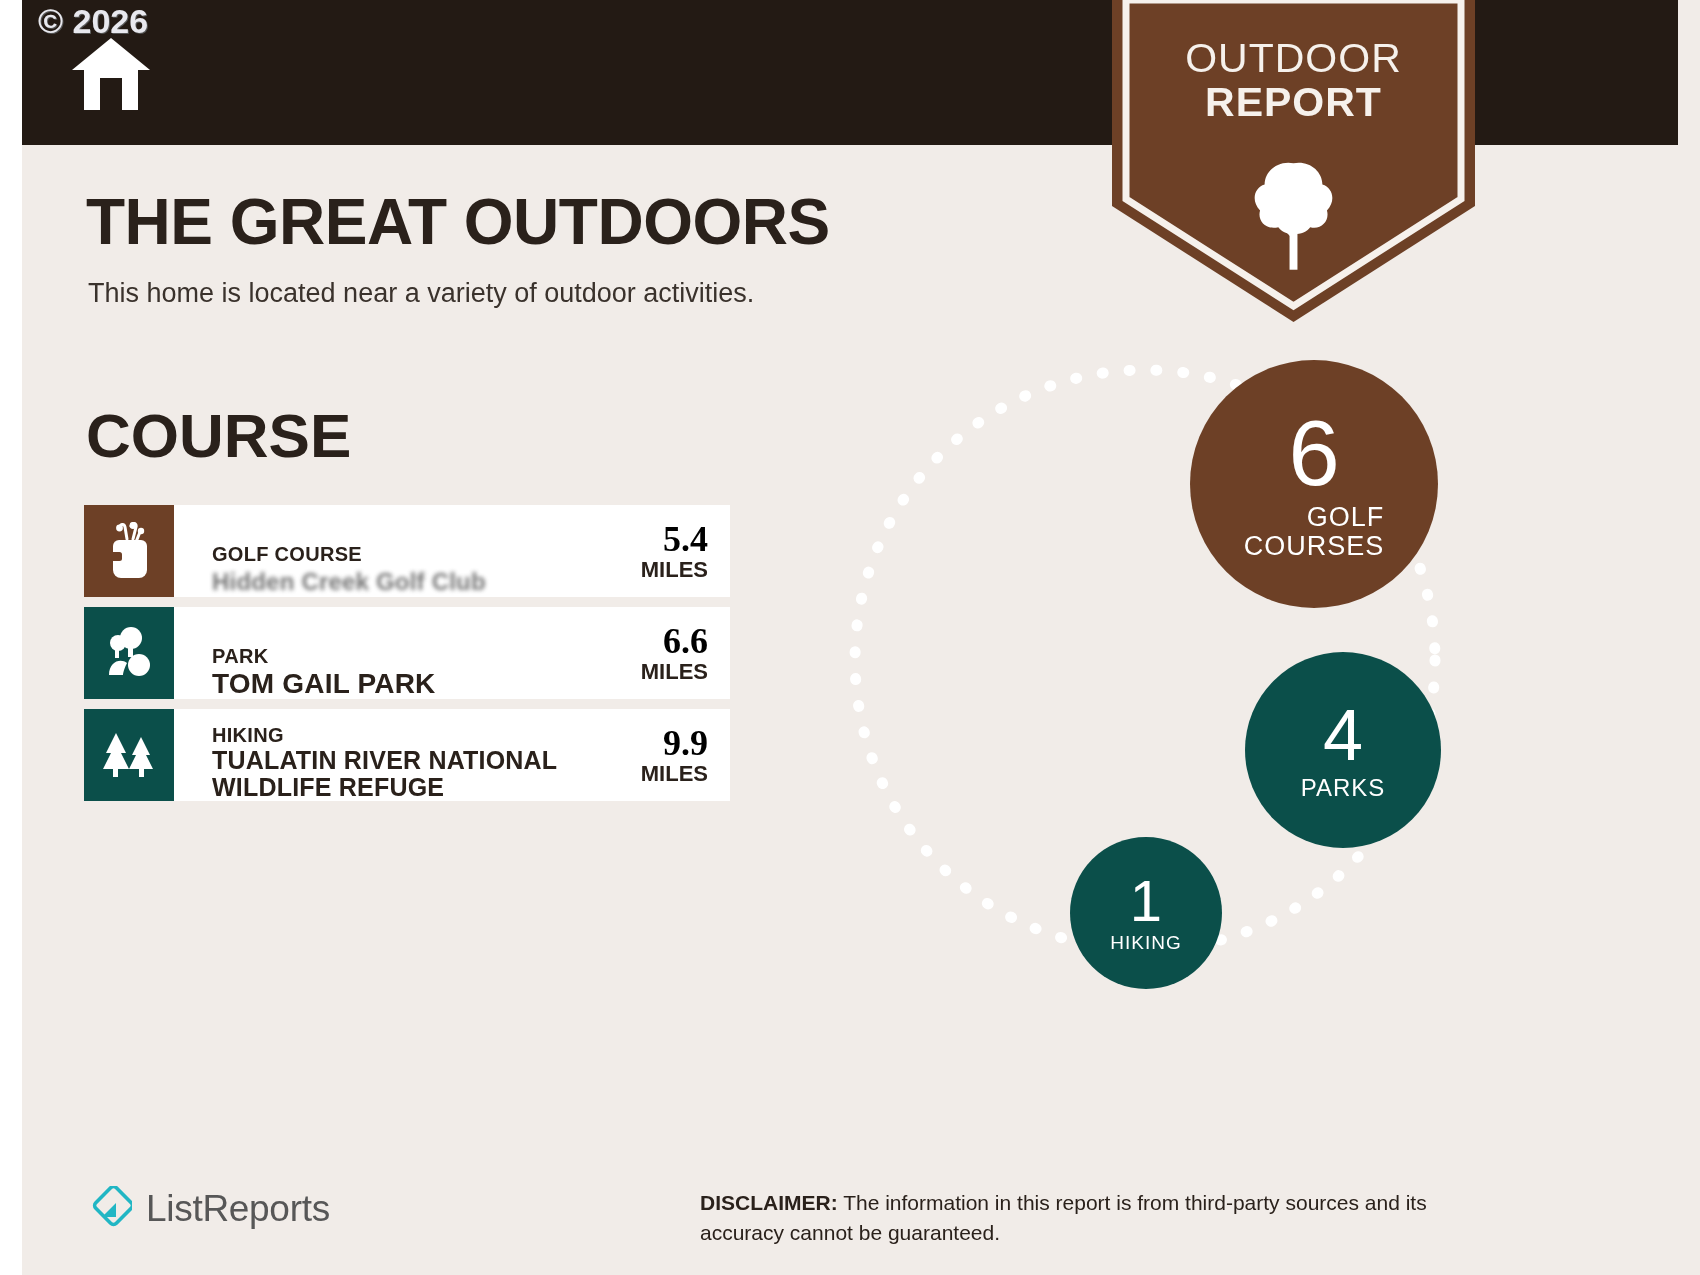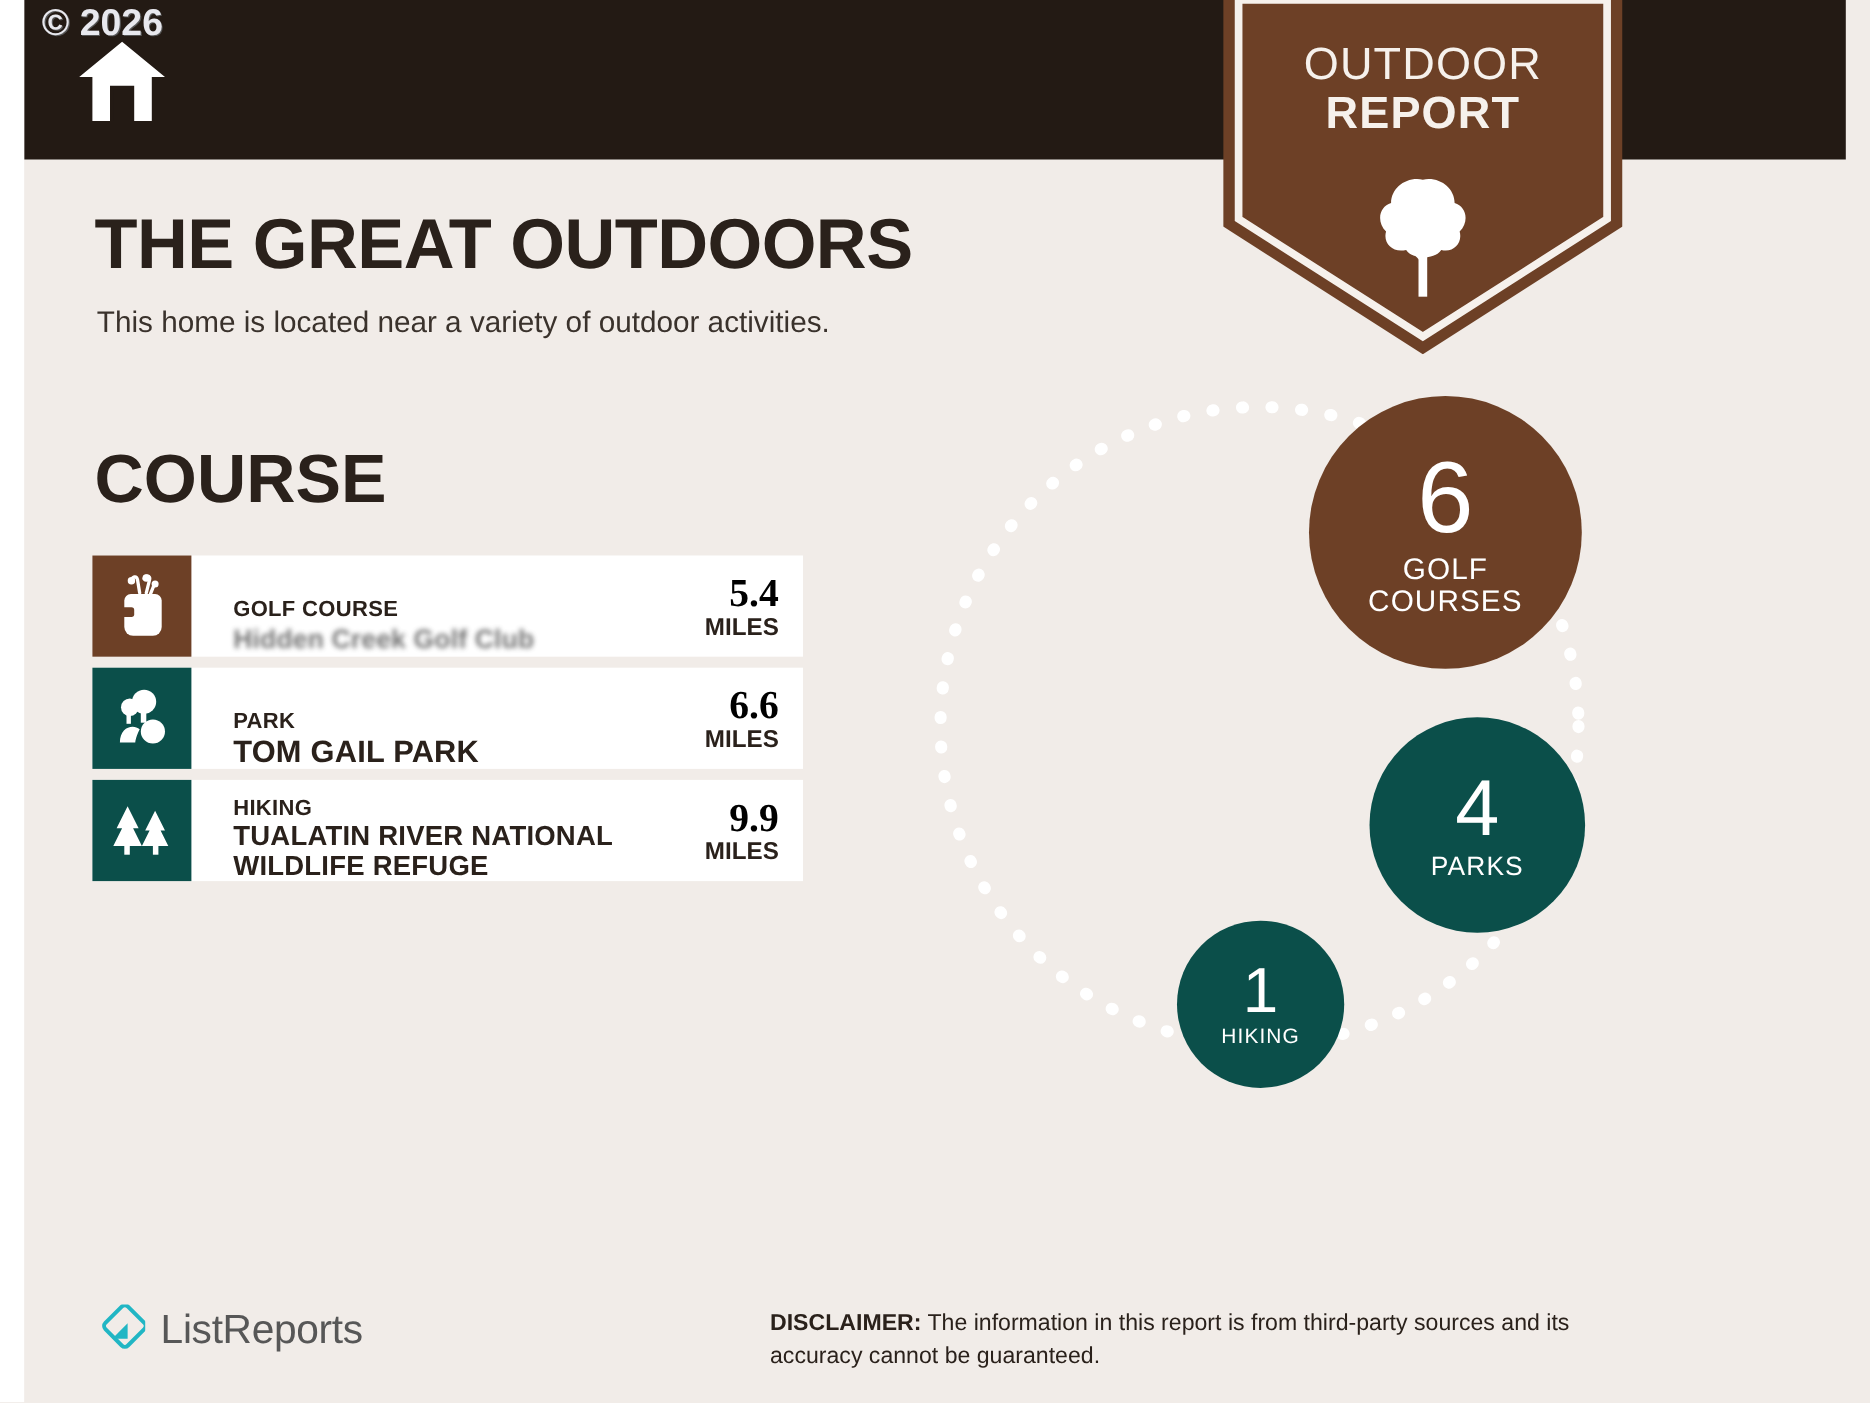--- a/index.html
+++ b/index.html
@@ -239,20 +239,21 @@
   .count-bubble .bnum {
     font-weight: 300;
     line-height: 1;
     font-family: "Liberation Sans", sans-serif;
   }
   .count-bubble .blabel {
     font-weight: 400;
     letter-spacing: 1px;
     line-height: 1.08;
     font-family: "Liberation Sans", sans-serif;
+    text-align: right;
   }
 
   #bubble-golf {
     left: 370px; top: 20px;
     width: 248px; height: 248px;
     background: #6D4026;
   }
   #bubble-golf .bnum { font-size: 92px; margin-bottom: 4px; }
   #bubble-golf .blabel { font-size: 27px; }
 

